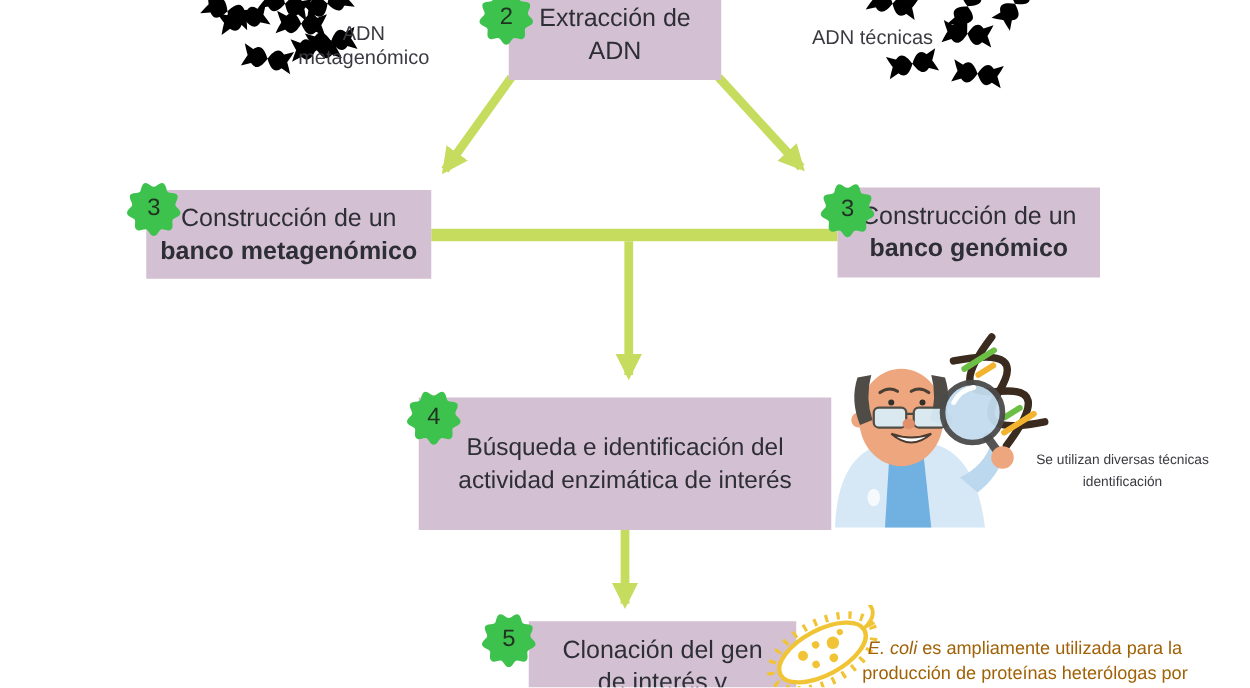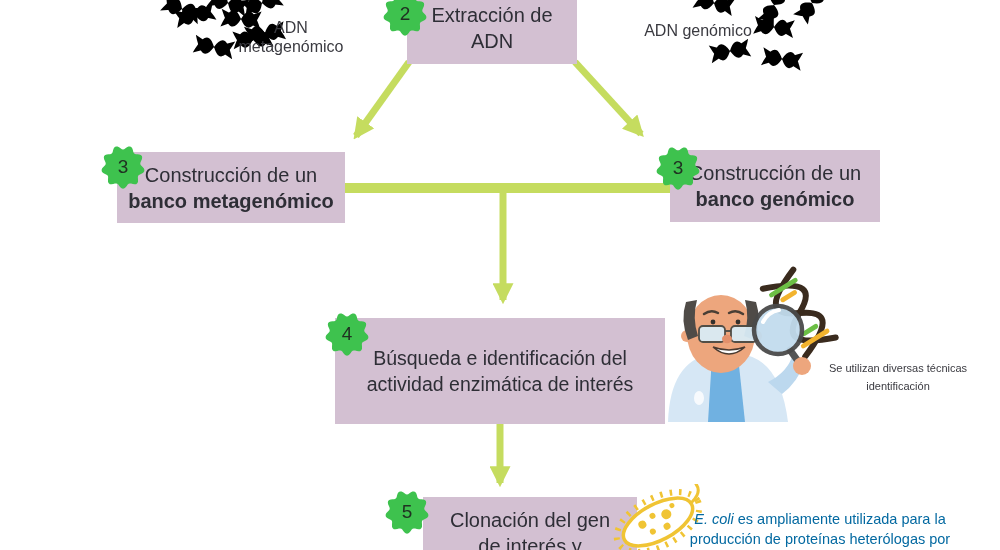--- a/index.html
+++ b/index.html
@@ -23,21 +23,21 @@
   .badge svg{position:absolute;left:0;top:0;width:46px;height:46px;fill:var(--badge_green,#3ec24e);}
   .badge .badge-num{
     position:absolute;left:0;top:0;width:46px;height:46px;display:flex;align-items:center;justify-content:center;
     font-size:19px;font-weight:500;color:#203222;
   }
   
   .helix{position:absolute;width:44px;height:26px;overflow:visible;}
   
   .dna-label{position:absolute;font-size:16px;line-height:19px;text-align:center;color:#3a3a40;}
   .note{position:absolute;font-size:11px;line-height:17.5px;text-align:center;color:#3a3a40;}
-  .note-bottom{position:absolute;font-size:14.5px;line-height:20px;text-align:center;color:#0369a1;}
+  .note-bottom{position:absolute;font-size:14.5px;line-height:20px;text-align:center;color:#a16207;}
   .italic{font-style:italic;}
 </style>
 </head>
 <body>
 
 <div id="canvas">
 
   <svg width="0" height="0" style="position:absolute" aria-hidden="true">
     <defs>
       <g id="helixSym">
@@ -111,21 +111,21 @@
         <use href="#helixSym"></use>
       </svg>
     <svg class="helix" viewBox="0 0 44 26" style="left:58px;top:38px;color:#54b9dd;transform:rotate(-10deg)">
         <use href="#helixSym"></use>
       </svg>
     <svg class="helix" viewBox="0 0 44 26" style="left:110px;top:46px;color:#2b3e6d;transform:rotate(8deg)">
         <use href="#helixSym"></use>
       </svg>
   </div>
   <div class="dna-label" style="left:638px;top:21px;width:120px;">
-    <div>ADN genómico</div>
+    <div>ADN técnicas</div>
   </div>
 
   <div class="step-box" style="left:407px;top:-8px;width:170px;height:72px;">
     <div>Extracción de</div>
     <div>ADN</div>
   </div>
   <div class="badge" style="left:382px;top:-9px;">
     <svg viewBox="0 0 48 48">
         <path class="scallop" d="M44.5,24.0L45.7,25.4L46.3,26.9L46.2,28.4L45.3,29.7L43.8,30.7L42.2,31.5L40.7,32.3L39.8,33.1L39.5,34.4L39.6,36.0L39.7,37.8L39.6,39.6L38.9,41.0L37.7,41.9L36.1,42.1L34.3,41.8L32.5,41.3L31.1,41.1L29.9,41.4L28.9,42.3L27.9,43.7L26.8,45.2L25.5,46.3L24.0,46.7L22.5,46.3L21.2,45.2L20.1,43.7L19.1,42.3L18.1,41.4L16.9,41.1L15.5,41.3L13.8,41.8L11.9,42.1L10.3,41.9L9.1,41.0L8.4,39.6L8.3,37.8L8.4,36.0L8.5,34.4L8.2,33.1L7.3,32.3L5.8,31.5L4.2,30.7L2.7,29.7L1.8,28.4L1.7,26.9L2.3,25.4L3.5,24.0L4.8,22.7L5.7,21.6L6.0,20.4L5.7,19.1L5.0,17.5L4.3,15.8L4.0,14.1L4.3,12.6L5.4,11.6L7.1,11.0L8.9,10.8L10.6,10.6L11.9,10.2L12.8,9.3L13.3,8.0L13.7,6.2L14.4,4.5L15.4,3.2L16.7,2.5L18.3,2.7L19.9,3.5L21.4,4.5L22.8,5.4L24.0,5.7L25.2,5.4L26.6,4.5L28.1,3.5L29.7,2.7L31.3,2.5L32.6,3.2L33.6,4.5L34.3,6.2L34.7,8.0L35.2,9.3L36.1,10.2L37.4,10.6L39.1,10.8L40.9,11.0L42.6,11.6L43.7,12.6L44.0,14.1L43.7,15.8L43.0,17.5L42.3,19.1L42.0,20.4L42.3,21.6L43.2,22.7L44.5,24.0Z"></path>
       </svg>

